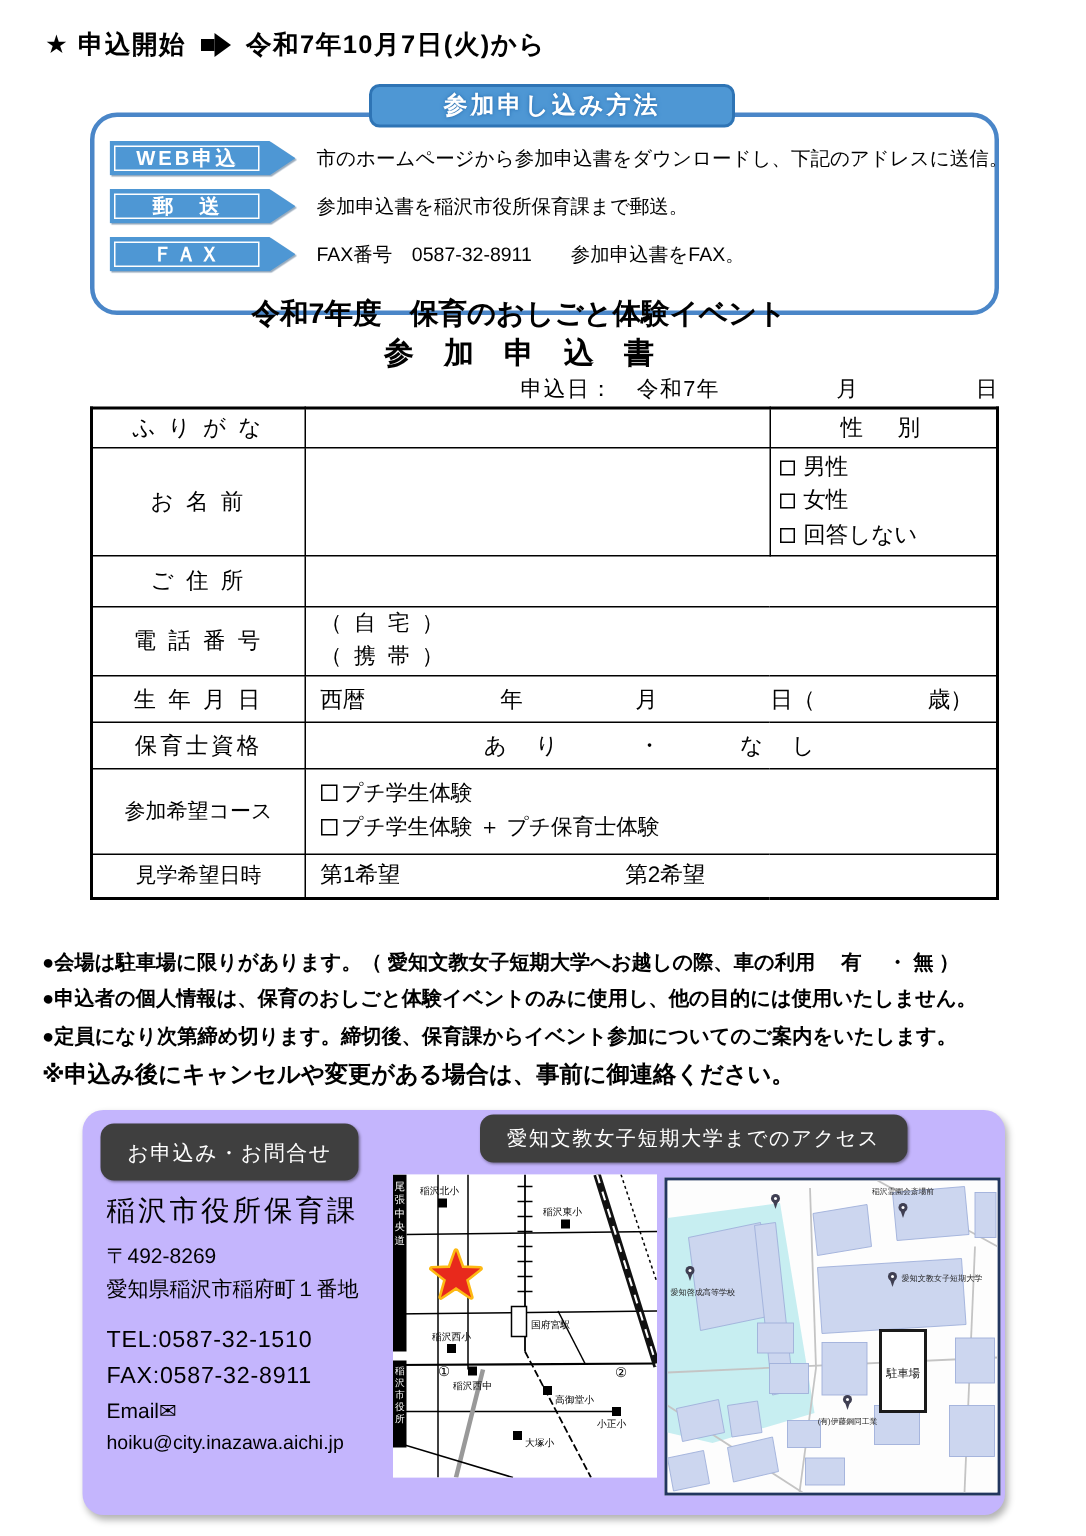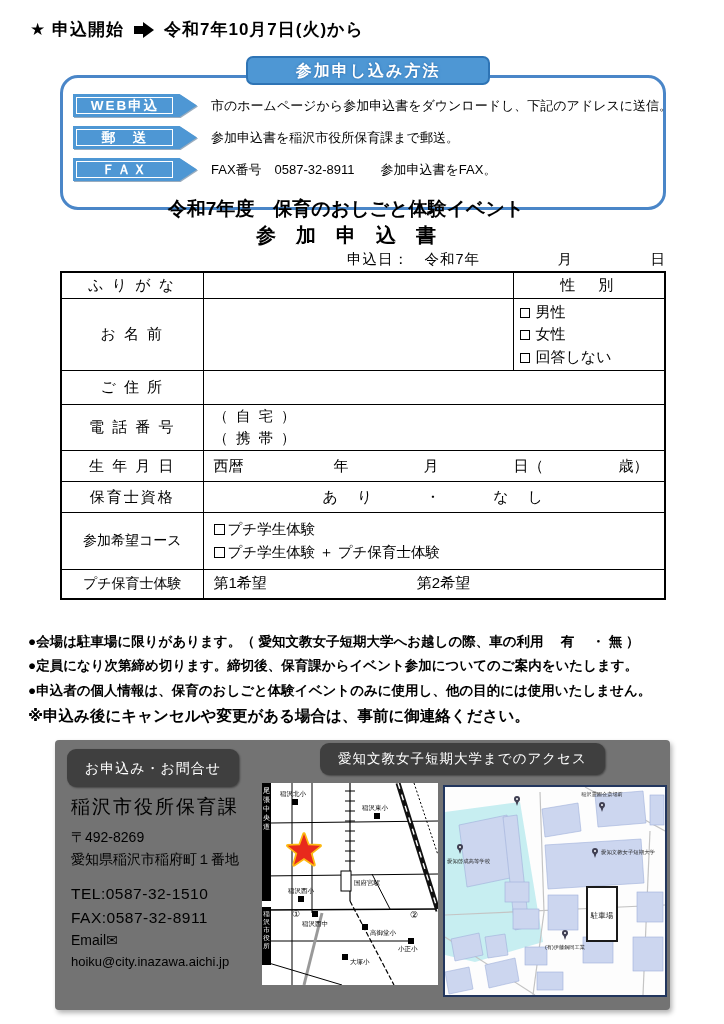--- a/index.html
+++ b/index.html
@@ -47,21 +47,21 @@
 
   .r1 { height:26px; } .r2 { height:57px; } .r3 { height:34px; } .r4 { height:46px; }
   .r5 { height:31px; } .r6 { height:31px; } .r7 { height:57px; } .r8 { height:29px; } .r9 { height:34px; }
 
   
   .notes { position:absolute; left:28px; top:630px; width:680px; }
   .notes .n { font-size:13.5px; font-weight:600; line-height:1.8; white-space:pre-wrap; }
   .notes .warn { font-size:15.5px; font-weight:bold; margin-top:3px; }
 
   
-  .panel { position:absolute; left:55px; top:740px; width:615px; height:270px; background:#737373; border-radius:4px; box-shadow:2px 3px 5px rgba(0,0,0,.3); overflow:hidden; }
+  .panel { position:absolute; left:55px; top:740px; width:615px; height:270px; background:#c4b5fd; border-radius:14px; box-shadow:2px 3px 5px rgba(0,0,0,.3); overflow:hidden; }
   .tab-dark { position:absolute; background:#3f3f3f; color:#fff; border-radius:9px; text-align:center; box-shadow:1px 1px 2px rgba(0,0,0,.4); }
   .contact-tab { left:12px; top:9px; width:172px; height:38px; font-size:14px; line-height:38px; letter-spacing:1px; }
   .access-tab { left:265px; top:3px; padding:7px 18px; font-size:13.5px; letter-spacing:1px; }
   .contact-info { position:absolute; left:16px; top:54px; width:195px; color:#000; }
   .contact-info .org { font-size:19px; letter-spacing:2px; margin-bottom:7px; }
   .contact-info .line { font-size:14px; line-height:1.55; }
   .contact-info .tel { font-size:15.5px; line-height:1.55; margin-top:12px; letter-spacing:.5px; }
   .contact-info .mail { font-size:13px; line-height:1.5; word-break:break-all; }
   .map-left { position:absolute; left:207px; top:43px; width:176px; height:202px; background:#fff; }
   .map-right { position:absolute; left:388px; top:45px; width:224px; height:212px; background:#fff; border:2px solid #22365e; }
@@ -151,30 +151,30 @@
       <td colspan="2" class="center-val">あ　り　　　・　　　な　し</td>
     </tr>
     <tr class="r7">
       <td class="lab small">参加希望コース</td>
       <td colspan="2" class="course-lines">
         <div><span class="cbox2"></span><span>プチ学生体験</span></div>
         <div><span class="cbox2"></span><span>プチ学生体験 ＋ プチ保育士体験</span></div>
       </td>
     </tr>
     <tr class="r8">
-      <td class="lab small">プチ保育士体験</td>
+      <td class="lab small">見学希望日時</td>
       <td colspan="2" class="val">第1希望　　　　　　　　　　第2希望</td>
     </tr>
   </tbody>
     </table>
 
   <div class="notes">
     <div class="n">●会場は駐車場に限りがあります。（ 愛知文教女子短期大学へお越しの際、車の利用　 有　 ・ 無 ）</div>
+    <div class="n">●申込者の個人情報は、保育のおしごと体験イベントのみに使用し、他の目的には使用いたしません。</div>
     <div class="n">●定員になり次第締め切ります。締切後、保育課からイベント参加についてのご案内をいたします。</div>
-    <div class="n">●申込者の個人情報は、保育のおしごと体験イベントのみに使用し、他の目的には使用いたしません。</div>
     <div class="warn">※申込み後にキャンセルや変更がある場合は、事前に御連絡ください。</div>
   </div>
 
   <div class="panel">
     <div class="tab-dark contact-tab">お申込み・お問合せ</div>
     <div class="tab-dark access-tab">愛知文教女子短期大学までのアクセス</div>
 
     <div class="contact-info">
       <div class="org">稲沢市役所保育課</div>
       <div class="line">〒492-8269</div>

